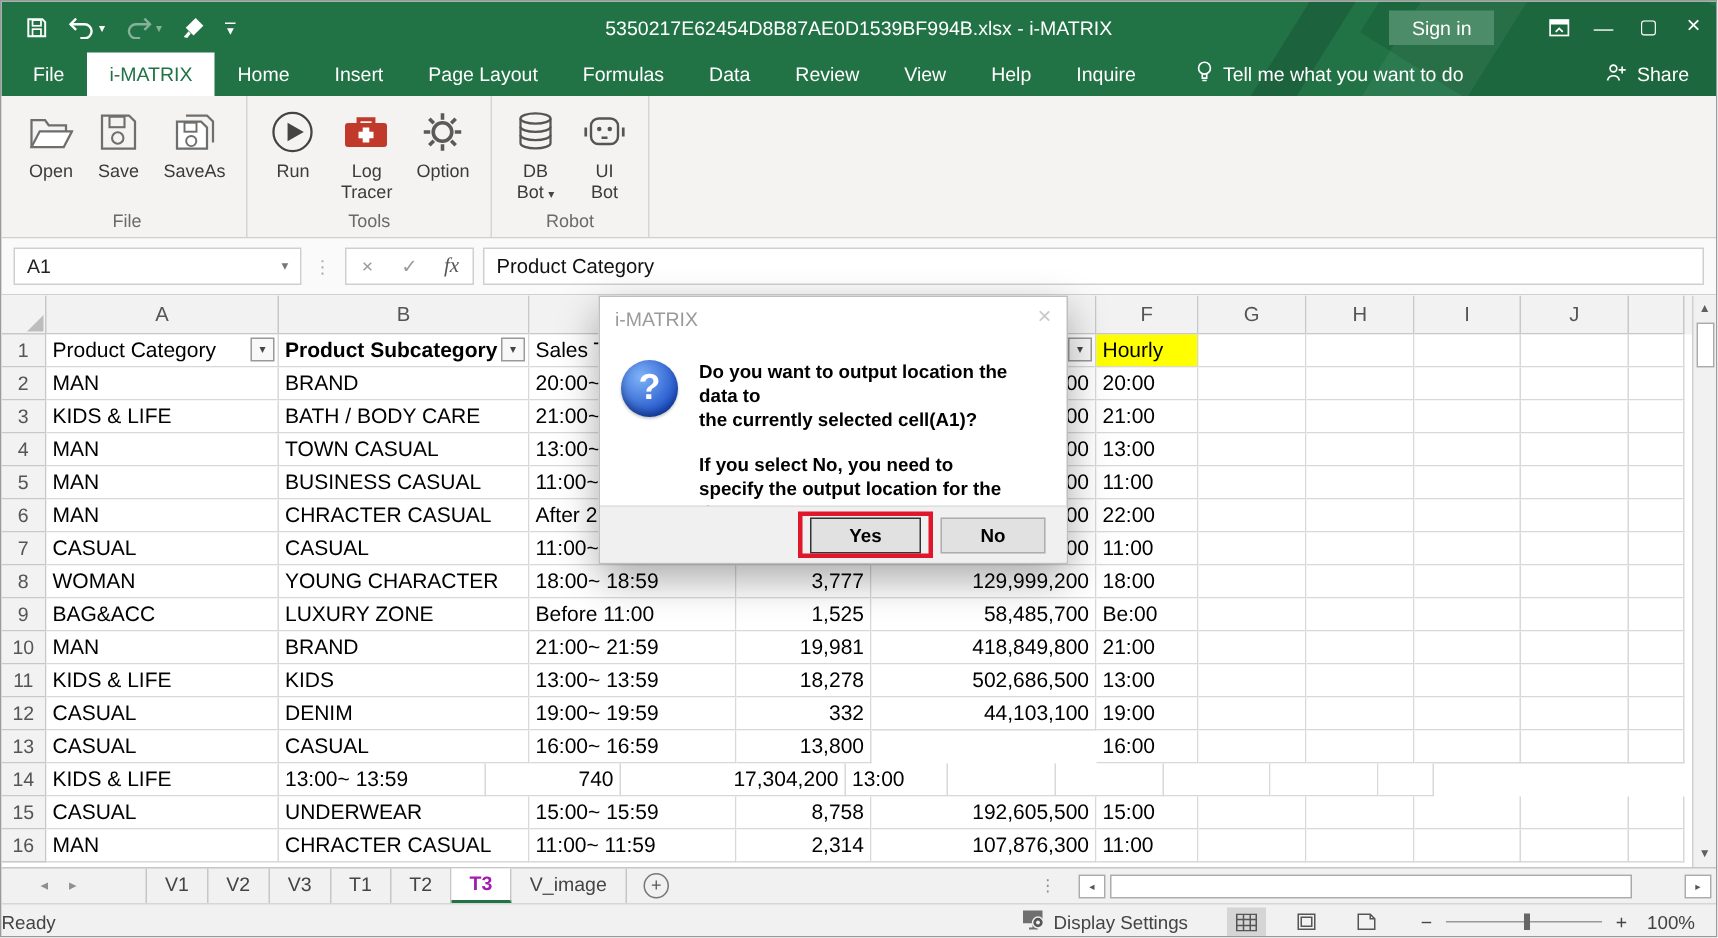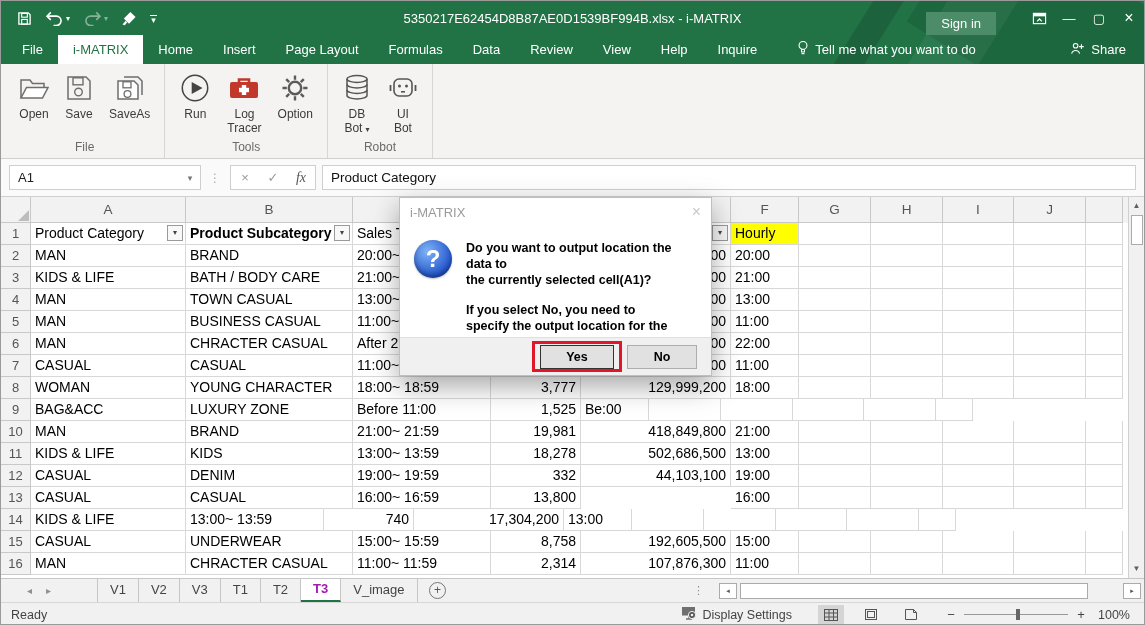--- a/index.html
+++ b/index.html
@@ -13,21 +13,21 @@
   .deco.d2 { width:60px; height:160px; right:150px; top:-50px; transform:rotate(32deg); background:rgba(255,255,255,.05); }
   .deco.d3 { width:26px; height:160px; right:255px; top:-60px; transform:rotate(32deg); background:rgba(0,0,0,.14); }
   .titlebar { height:34px; display:flex; align-items:center; color:#fff; position:relative; z-index:1; }
   .qat { display:flex; align-items:center; gap:13px; padding-left:16px; }
   .qat .qicon16 { display:flex; align-items:center; }
   .qat .dim { opacity:.45; }
   .caret { font-size:8px; margin-left:2px; color:#fff; }
   .qat-custom { display:flex; flex-direction:column; align-items:center; line-height:4px; font-size:9px; }
   .qat-custom .bar { width:7px; height:1px; background:#fff; margin-bottom:2px; }
   .win-title { position:absolute; left:0; right:0; text-align:center; font-size:13px; color:#fff; pointer-events:none; }
-  .title-right { margin-left:auto; display:flex; align-items:flex-end; height:34px; }
+  .title-right { margin-left:auto; display:flex; align-items:center; height:34px; }
   .signin { background:#4d8c69; color:#fff; font-size:13px; padding:4px 15px; margin-right:28px; }
   .wbtn { width:30px; height:34px; display:flex; align-items:center; justify-content:center; color:#fff; font-size:13px; }
   .tabsrow { height:29px; display:flex; align-items:stretch; padding-left:6px; position:relative; z-index:1; }
   .rtab { padding:0 15px; display:flex; align-items:center; gap:6px; color:#fff; font-size:13px; white-space:nowrap; }
   .rtab.active { background:#fff; color:#217346; }
   .rtab.tellme { margin-left:10px; }
   .rtab.share { margin-left:auto; padding-right:18px; }
 
   
   .ribbon { height:95px; background:#f4f3f2; border-bottom:1px solid #d2d0ce; display:flex; align-items:stretch; padding-left:4px; }
@@ -89,21 +89,21 @@
   .stab.active { background:#fff; color:#a21caf; font-weight:700; border-bottom:2px solid #217346; line-height:20px; }
   .addsheet { width:40px; display:flex; align-items:center; justify-content:center; }
   .addsheet .plus-circle { width:17px; height:17px; border:1px solid #767676; border-radius:50%; color:#555; font-size:12px; line-height:15px; text-align:center; }
   .hdots { margin-left:auto; color:#8f8f8f; font-size:11px; display:flex; align-items:center; padding-right:12px; }
   .hscroll { width:428px; display:flex; align-items:center; padding:0 3px; gap:3px; }
   .harrow { width:18px; height:16px; background:#fff; border:1px solid #ababab; display:flex; align-items:center; justify-content:center; font-size:7px; color:#555; flex:none; }
   .hthumb { flex:1; height:16px; background:#fff; border:1px solid #ababab; margin-right:32px; }
 
   
   .statusbar { height:24px; background:#f1f1f1; border-top:1px solid #d6d6d6; display:flex; align-items:center; font-size:12.5px; color:#444; }
-  .ready { padding-left:10px; }
+  .ready { }
   .sb-right { margin-left:auto; display:flex; align-items:center; }
   .dispset { display:flex; align-items:center; gap:5px; padding-right:26px; }
   .viewbtns { display:flex; align-items:center; gap:14px; padding-right:22px; }
   .vbtn { width:26px; height:20px; display:flex; align-items:center; justify-content:center; }
   .vbtn.pressed { background:#d5d5d5; }
   .zoomctl { display:flex; align-items:center; gap:8px; padding-right:12px; }
   .ztrack { width:104px; height:1px; background:#999; position:relative; }
   .zthumb { position:absolute; left:50%; top:-5px; width:4px; height:11px; background:#666; }
   .zsign { font-size:13px; color:#444; width:10px; text-align:center; }
   .zpct { width:46px; text-align:right; padding-right:14px; }
@@ -450,20 +450,21 @@
           <div class="cell" style="width: 71px;"><span></span></div>
           <div class="cell" style="width: 72px;"><span></span></div>
           <div class="cell" style="width: 37px;"><span></span></div>
         </div>
         <div class="grid-row">
           <div class="row-hdr">9</div>
           <div class="cell" style="width: 155px;"><span>BAG&amp;ACC</span></div>
           <div class="cell" style="width: 167px;"><span>LUXURY ZONE</span></div>
           <div class="cell" style="width: 138px;"><span>Before 11:00</span></div>
           <div class="cell right" style="width: 90px;"><span>1,525</span></div>
+          <div class="cell right" style="width: 150px;"><span>58,485,700</span></div>
           <div class="cell" style="width: 68px;"><span>Be:00</span></div>
           <div class="cell" style="width: 72px;"><span></span></div>
           <div class="cell" style="width: 72px;"><span></span></div>
           <div class="cell" style="width: 71px;"><span></span></div>
           <div class="cell" style="width: 72px;"><span></span></div>
           <div class="cell" style="width: 37px;"><span></span></div>
         </div>
         <div class="grid-row">
           <div class="row-hdr">10</div>
           <div class="cell" style="width: 155px;"><span>MAN</span></div>

